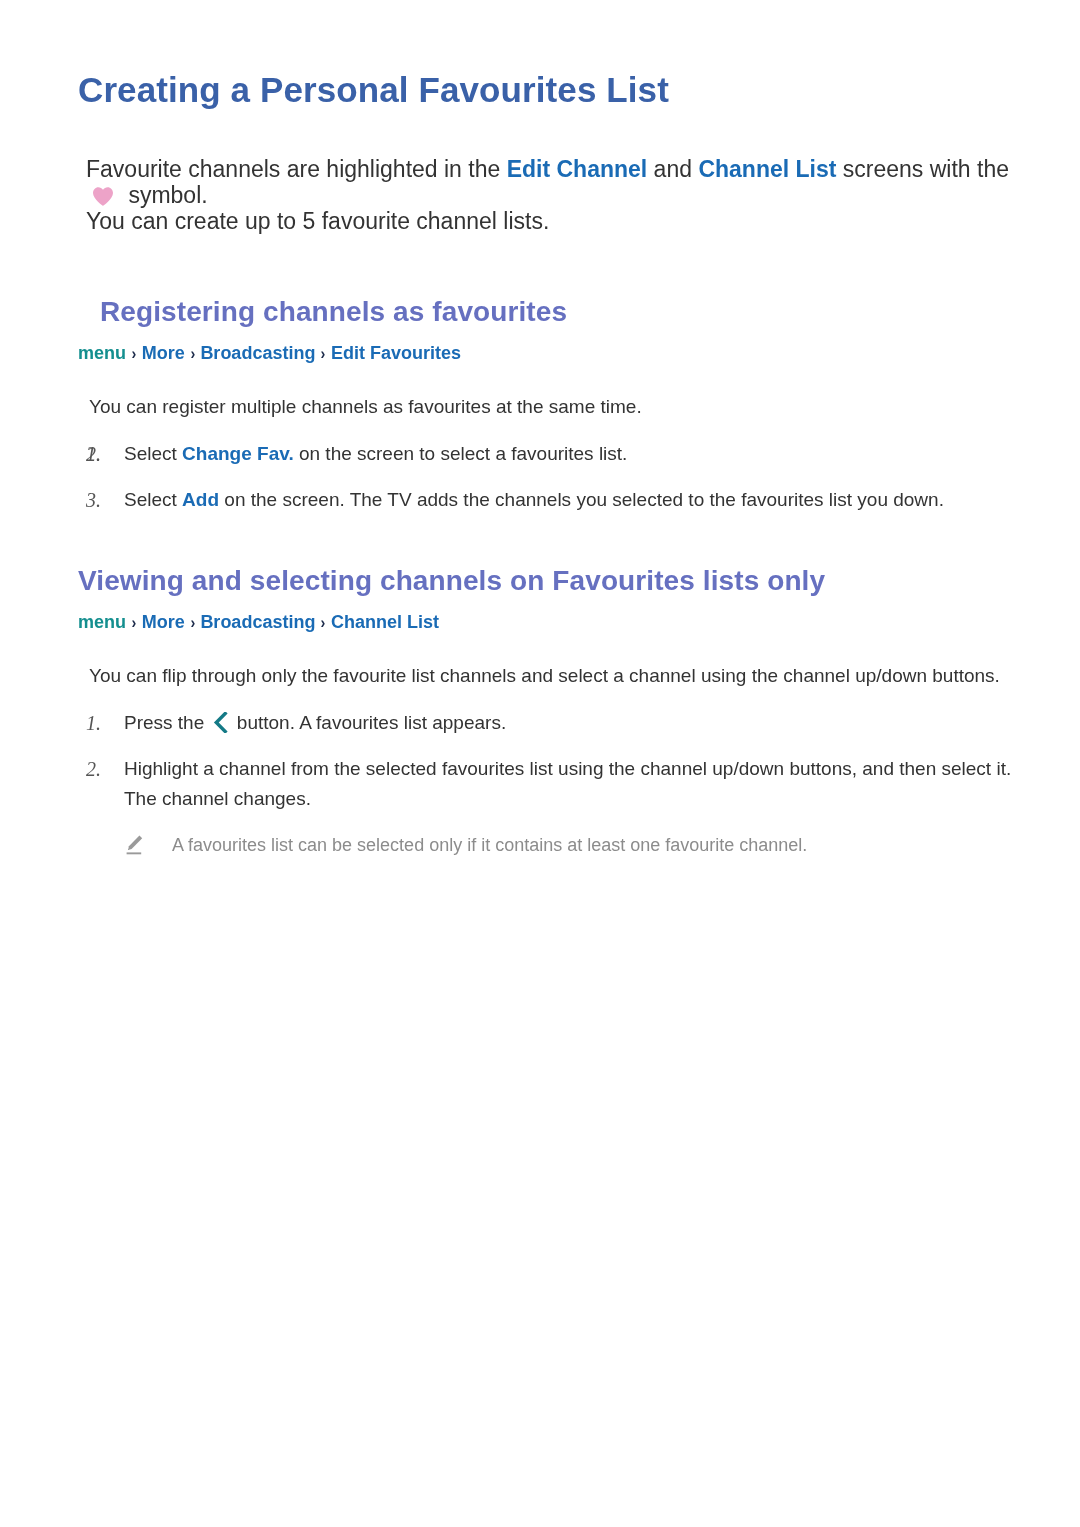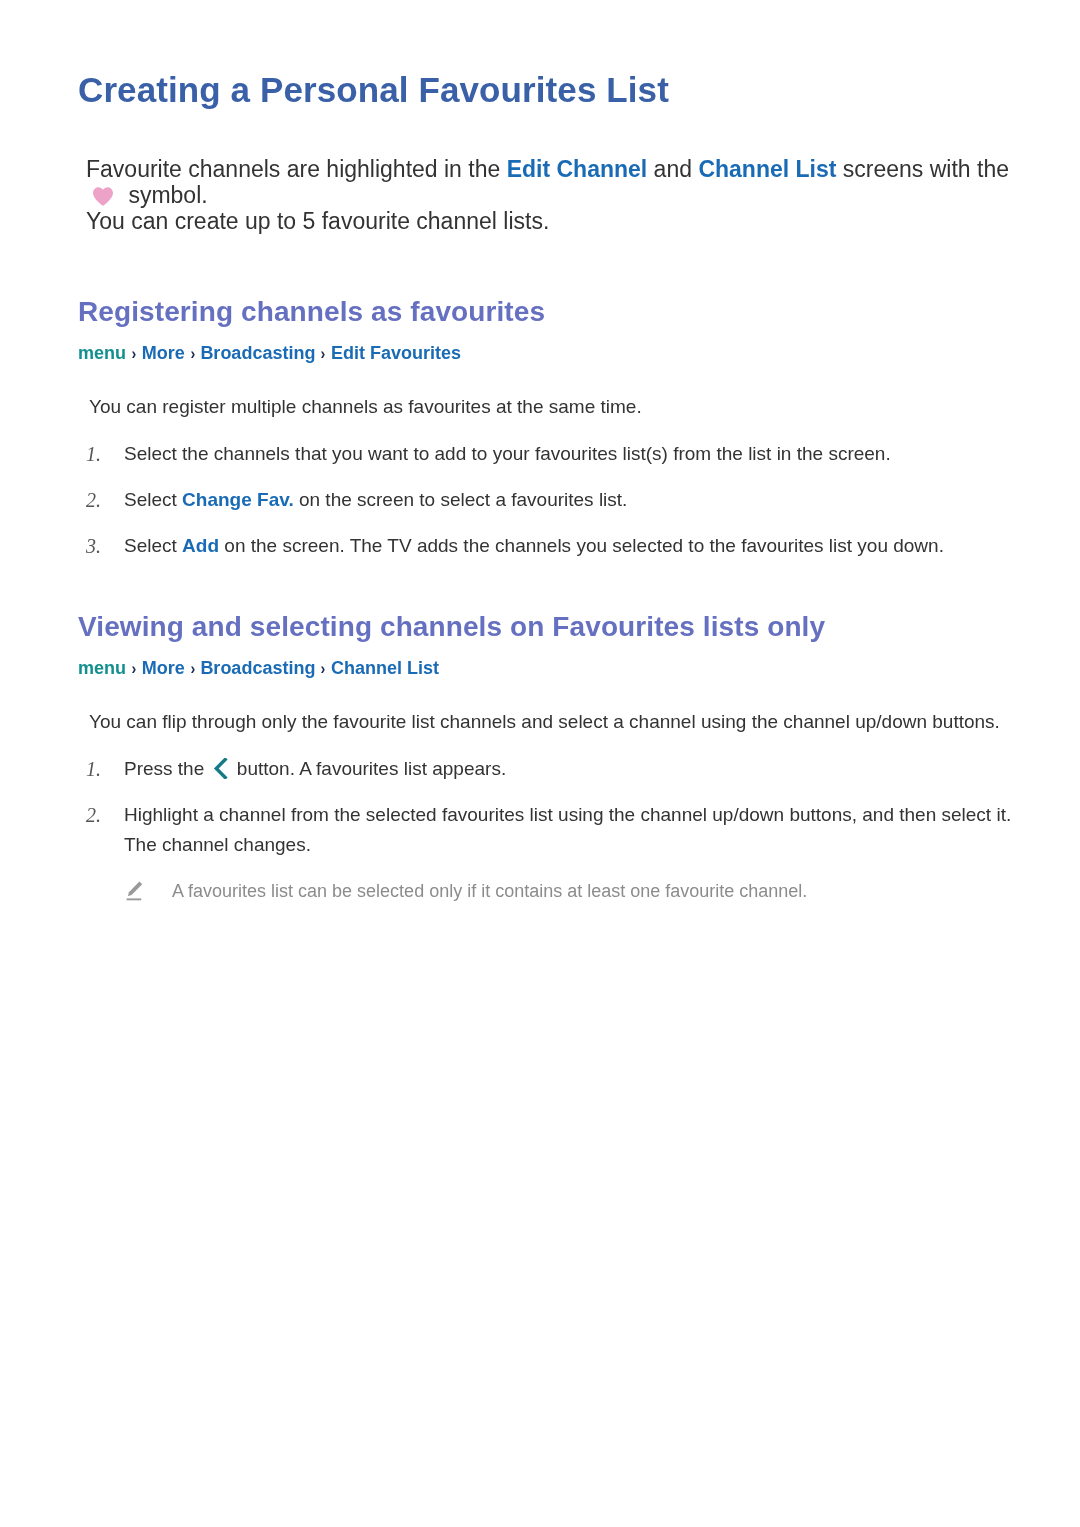--- a/index.html
+++ b/index.html
@@ -35,21 +35,21 @@
     letter-spacing: 0.1px;
   }
   .h2 {
     margin: 0;
     font-size: 28px;
     line-height: 36px;
     font-weight: bold;
     color: #6670c0;
     letter-spacing: 0.1px;
   }
-  .h2.first { padding-top: 52px; }
+  .h2.first { padding-top: 52px; margin-left: 22px; }
   .h2.second { padding-top: 48px; }
 
   
   .intro {
     margin: 8px;
     padding-top: 36px;
     font-size: 23px;
     line-height: 26px;
     color: #333333;
   }
@@ -169,21 +169,20 @@
 
   <div class="breadcrumb">
     <span class="crumb-menu">menu</span><span class="crumb-sep">›</span><span class="crumb">More</span><span class="crumb-sep">›</span><span class="crumb">Broadcasting</span><span class="crumb-sep">›</span><span class="crumb">Edit Favourites</span>
   </div>
 
   <p class="para tight">You can register multiple channels as favourites at the same time.</p>
 
   <ol class="steps">
     <li>
       <span class="num">1.</span>
-      <span>Select the channels that you want to add to your favourites list(s) from the list in the screen.</span>
     </li>
     <li>
       <span class="num">2.</span>
       <span>Select </span><span class="lnk">Change Fav.</span><span> on the screen to select a favourites list.</span>
     </li>
     <li>
       <span class="num">3.</span>
       <span>Select </span><span class="lnk">Add</span><span> on the screen. The TV adds the channels you selected to the favourites list you down.</span>
     </li>
   </ol>

